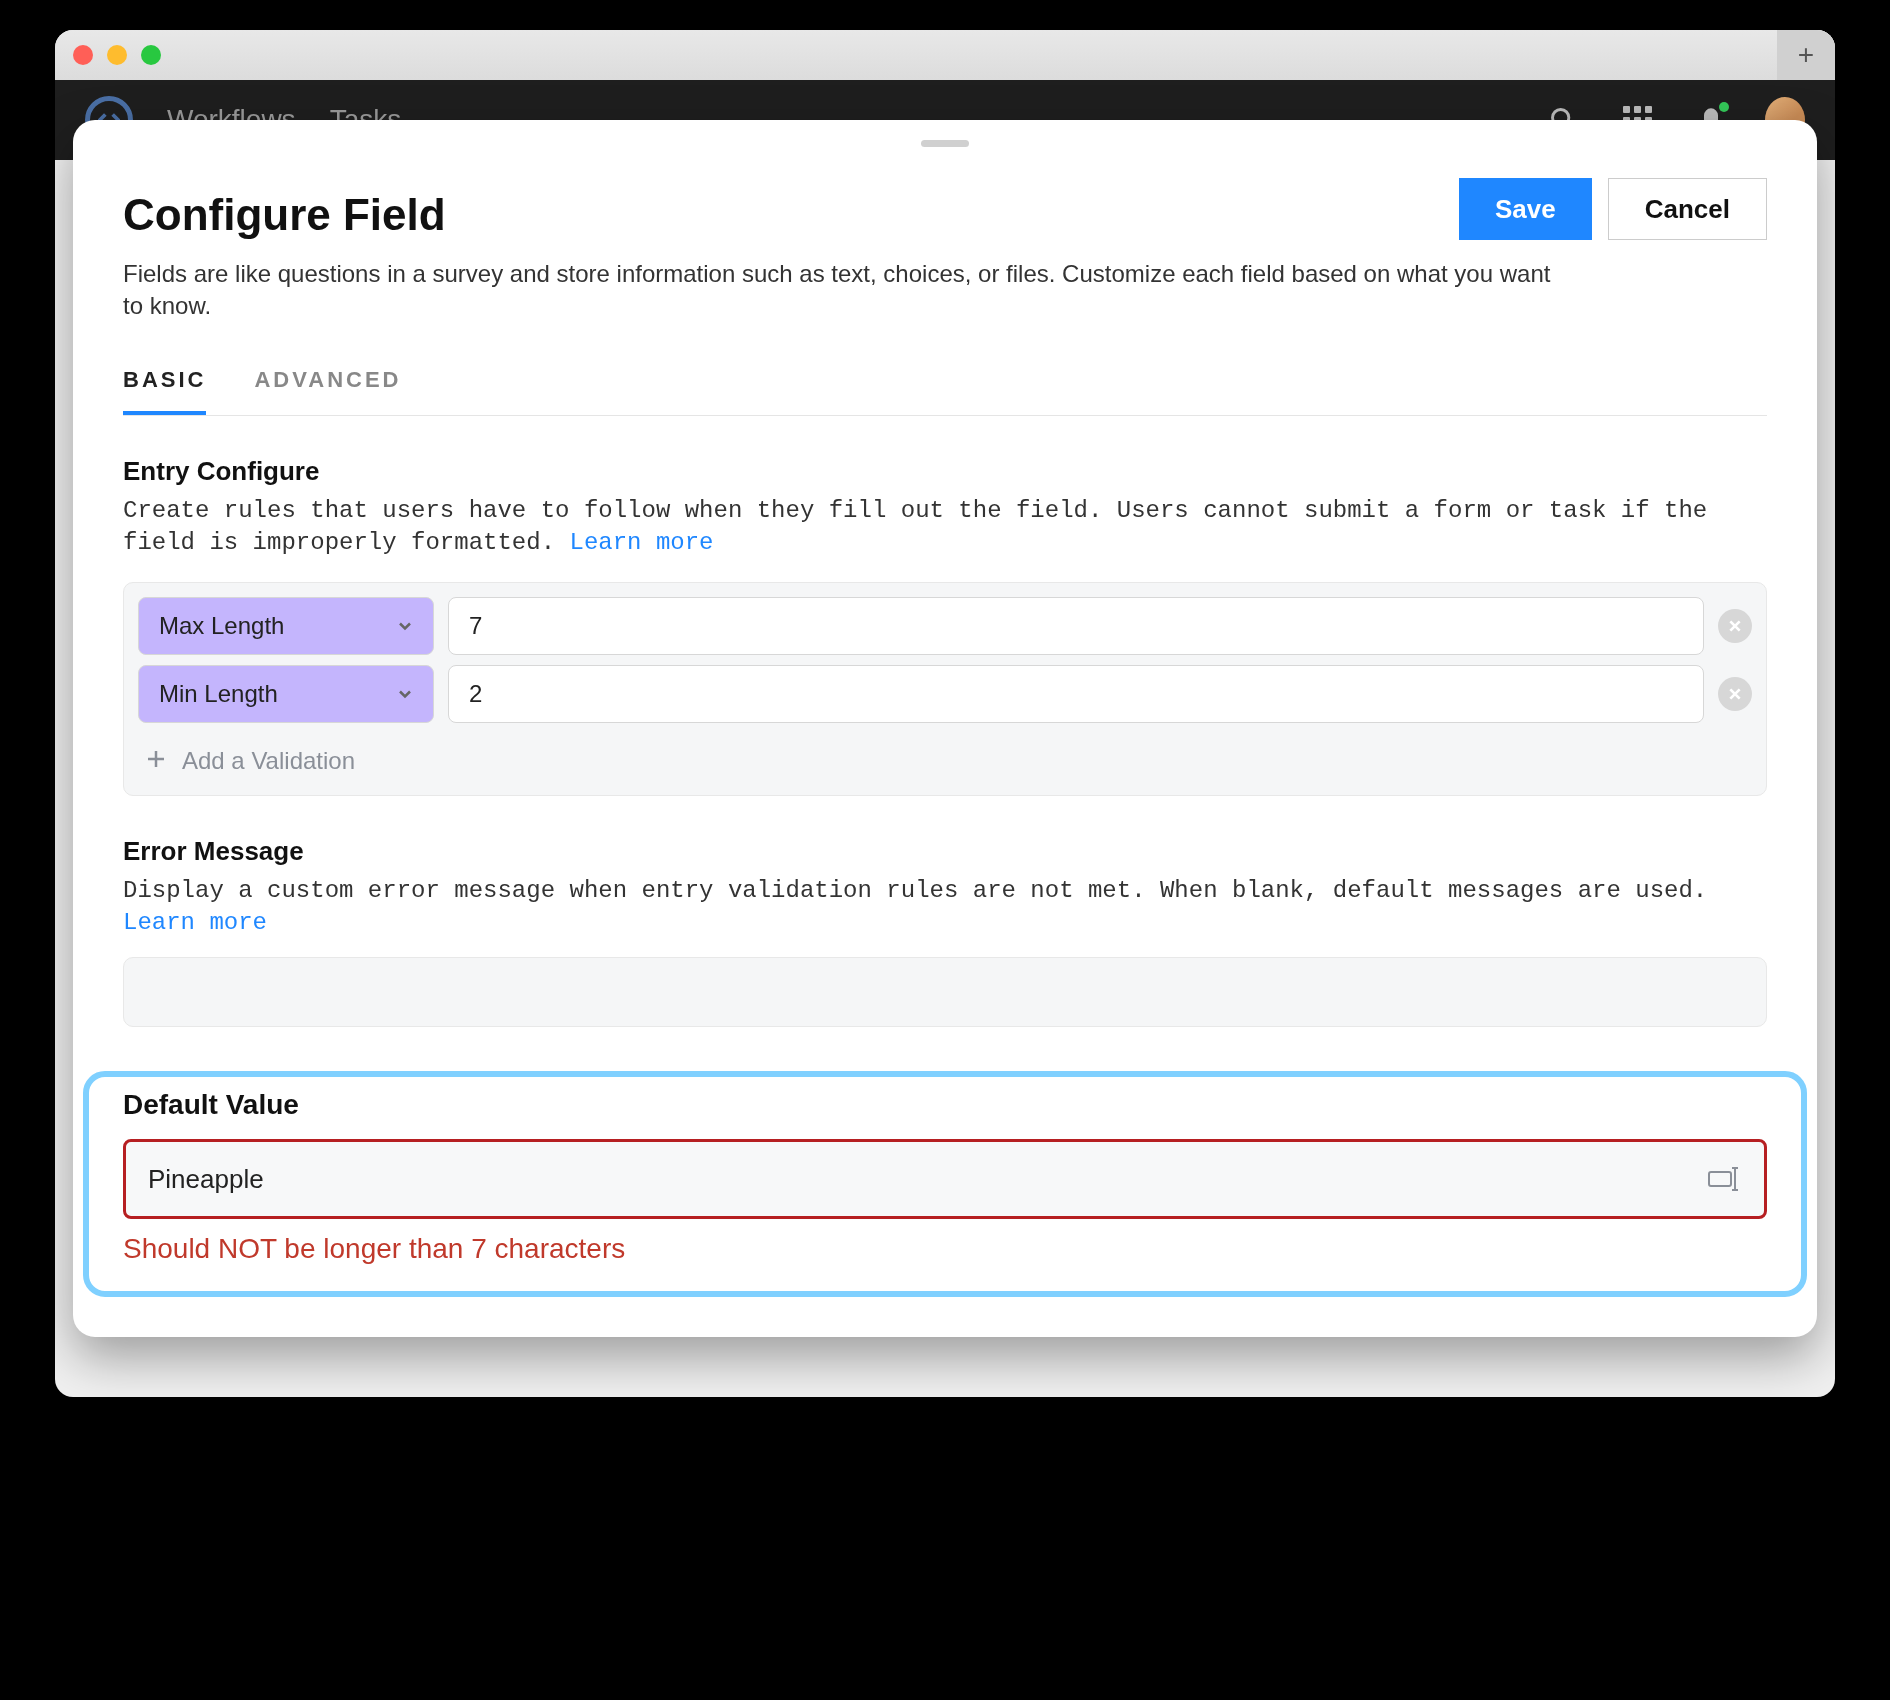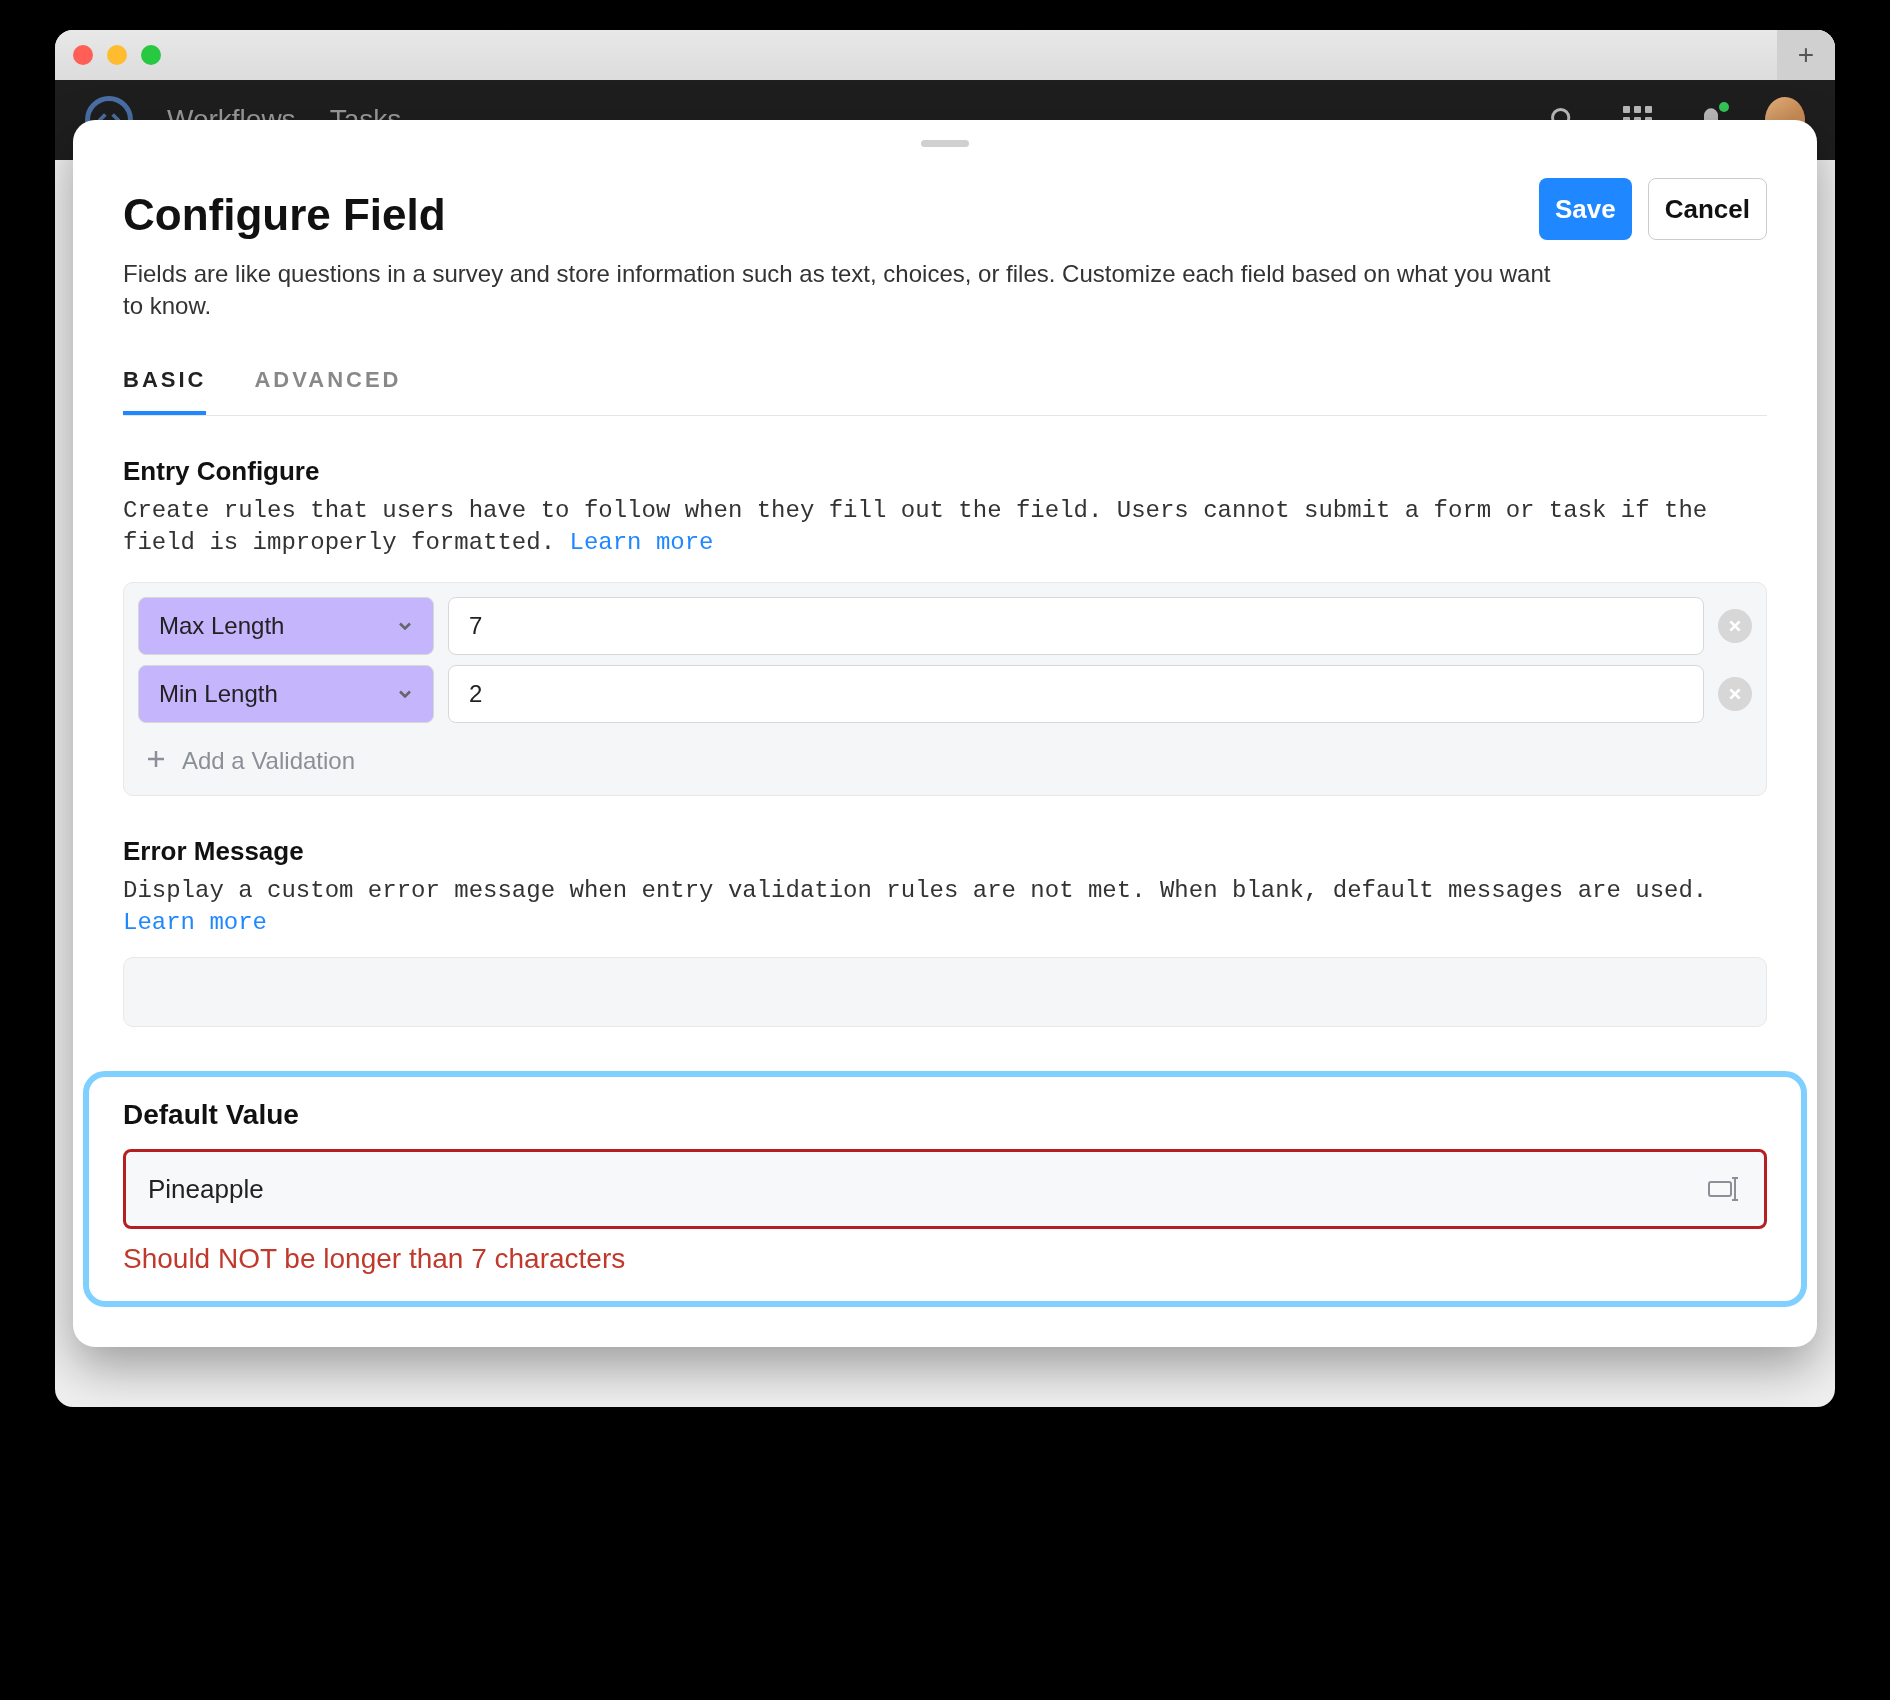--- a/index.html
+++ b/index.html
@@ -69,21 +69,21 @@
     box-shadow: 0 20px 50px rgba(0,0,0,0.35);
   }
   .grabber{
     width:48px; height:7px; background:#d0d0d0; border-radius:4px;
     position:absolute; top:20px; left:50%; transform:translateX(-50%);
   }
   .sheet-top { display:flex; align-items:flex-end; }
   .sheet-title { font-size:44px; font-weight:800; color:#111; }
   .sheet-desc { font-size:24px; color:#333; max-width:1430px; margin-top:18px; line-height:1.35;}
   .btn-row { margin-left:auto; display:flex; gap:16px;}
-  .btn { height:62px; padding:0 16px; font-size:26px; border-radius:8px; border:none; cursor:pointer; font-weight:600;}
+  .btn { height:62px; padding:0 36px; font-size:26px; border-radius:0; border:none; cursor:pointer; font-weight:600;}
   .btn-primary{ background:#1f87ff; color:#fff;}
   .btn-secondary{ background:#fff; color:#111; border:1px solid #ccc;}
   .tabs { margin-top:44px; border-bottom:1px solid #e5e5e5; display:flex; gap:48px;}
   .tab { padding:0 0 18px 0; font-size:22px; letter-spacing:3px; font-weight:700; color:#888; border-bottom:4px solid transparent;}
   .tab.selected{ color:#222; border-bottom-color:#1f87ff;}
   .section { margin-top:40px; }
   .section h3{ font-size:26px; font-weight:800; color:#111; }
   .section p{ font-size:24px; color:#333; margin-top:8px; line-height:1.35;font-family:Liberation Mono, monospace;}
   .section a{ color:#1f87ff; text-decoration:none;}
   .validation-box{
@@ -104,21 +104,21 @@
     width:34px; height:34px; border-radius:50%; background:#d7d7d7; color:#fff;
     display:flex; align-items:center; justify-content:center; font-size:20px; cursor:pointer;
   }
   .add-val{ display:flex; align-items:flex-start; gap:14px; padding:14px 6px 6px 6px; color:#8a8f98; font-size:24px; cursor:pointer;}
   .errmsg-box{
     margin-top:18px; height:70px; background:#f5f6f7; border:1px solid #e8e8e8; border-radius:10px;
   }
   .default-wrap{
     margin-top:44px; margin-left:-40px; margin-right:-40px;
     border:6px solid #7fd0ff; border-radius:22px;
-    padding:22px 34px 26px 34px;
+    padding:12px 34px 26px 34px;
   }
   .default-wrap h3{ font-size:28px; font-weight:800; color:#111; margin-bottom:18px;}
   .default-field{
     display:flex; align-items:center;
     height:80px; border:3px solid #b61f22; border-radius:8px; background:#f7f8f9;
     padding:0 22px; font-size:26px; color:#222; position:relative;
   }
   .default-field .field-icon{ margin-left:auto; color:#8a8f98;}
   .default-error{ color:#c0392b; font-size:28px; margin-top:14px;}
   svg{display:block;}

